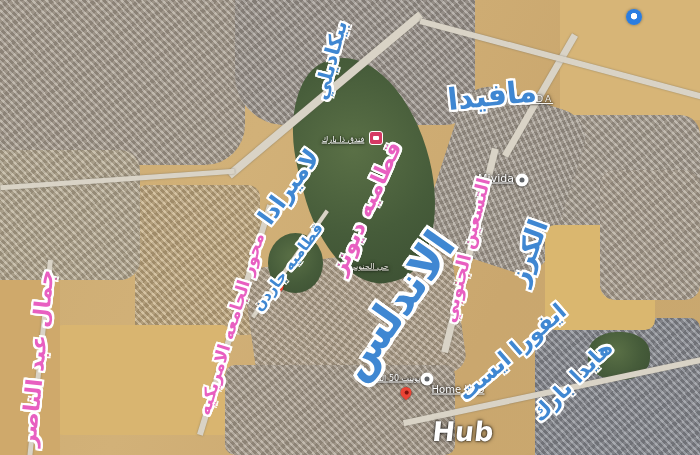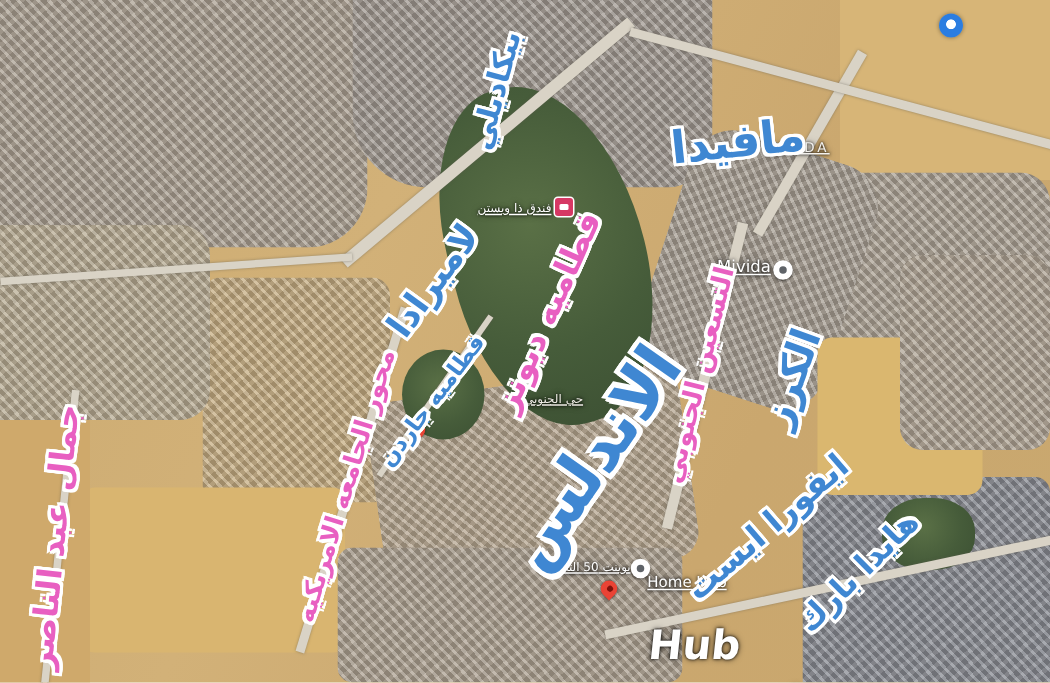--- a/index.html
+++ b/index.html
@@ -106,21 +106,21 @@
   <div class="lbl pink" id="l-auc-axis" dir="rtl">محور الجامعه الامريكيه</div>
   <div class="lbl pink" id="l-south90" dir="rtl">التسعين الجنوبي</div>
   <div class="lbl blue" id="l-andalus" dir="rtl">الاندلس</div>
   <div class="lbl blue" id="l-cherry" dir="rtl">الكرز</div>
   <div class="lbl blue" id="l-evora" dir="rtl">ايفورا ايست</div>
   <div class="lbl blue" id="l-hyde" dir="rtl">هايدا بارك</div>
   <div class="lbl pink" id="l-nasser" dir="rtl">جمال عبد الناصر</div>
 
   <div class="sm ctr" id="s-mivida-caps">MIVIDA</div>
   <div class="sm ctr" id="s-mivida">Mivida</div>
-  <div class="sm ctr" id="s-westin" dir="rtl">فندق ذا ويستن</div>
+  <div class="sm ctr" id="s-westin" dir="rtl">فندق ذا بارك</div>
   <div class="sm ctr" id="s-hay" dir="rtl">حي الجنوبي</div>
   <div class="sm ctr" id="s-point90" dir="rtl">بوينت 50 التجاري</div>
   <div class="sm ctr" id="s-homehub">Home Hub</div>
   <div class="sm" id="s-hub">Hub</div>
   <div class="sm ctr" id="s-huball">all</div>
 
   <div class="pin-hotel" style="left:376px;top:138px;"></div>
   <div class="pin-white" style="left:522px;top:180px;"></div>
   <div class="pin-white" style="left:427px;top:379px;"></div>
   <div class="pin-red" style="left:278px;top:292px;"></div>

